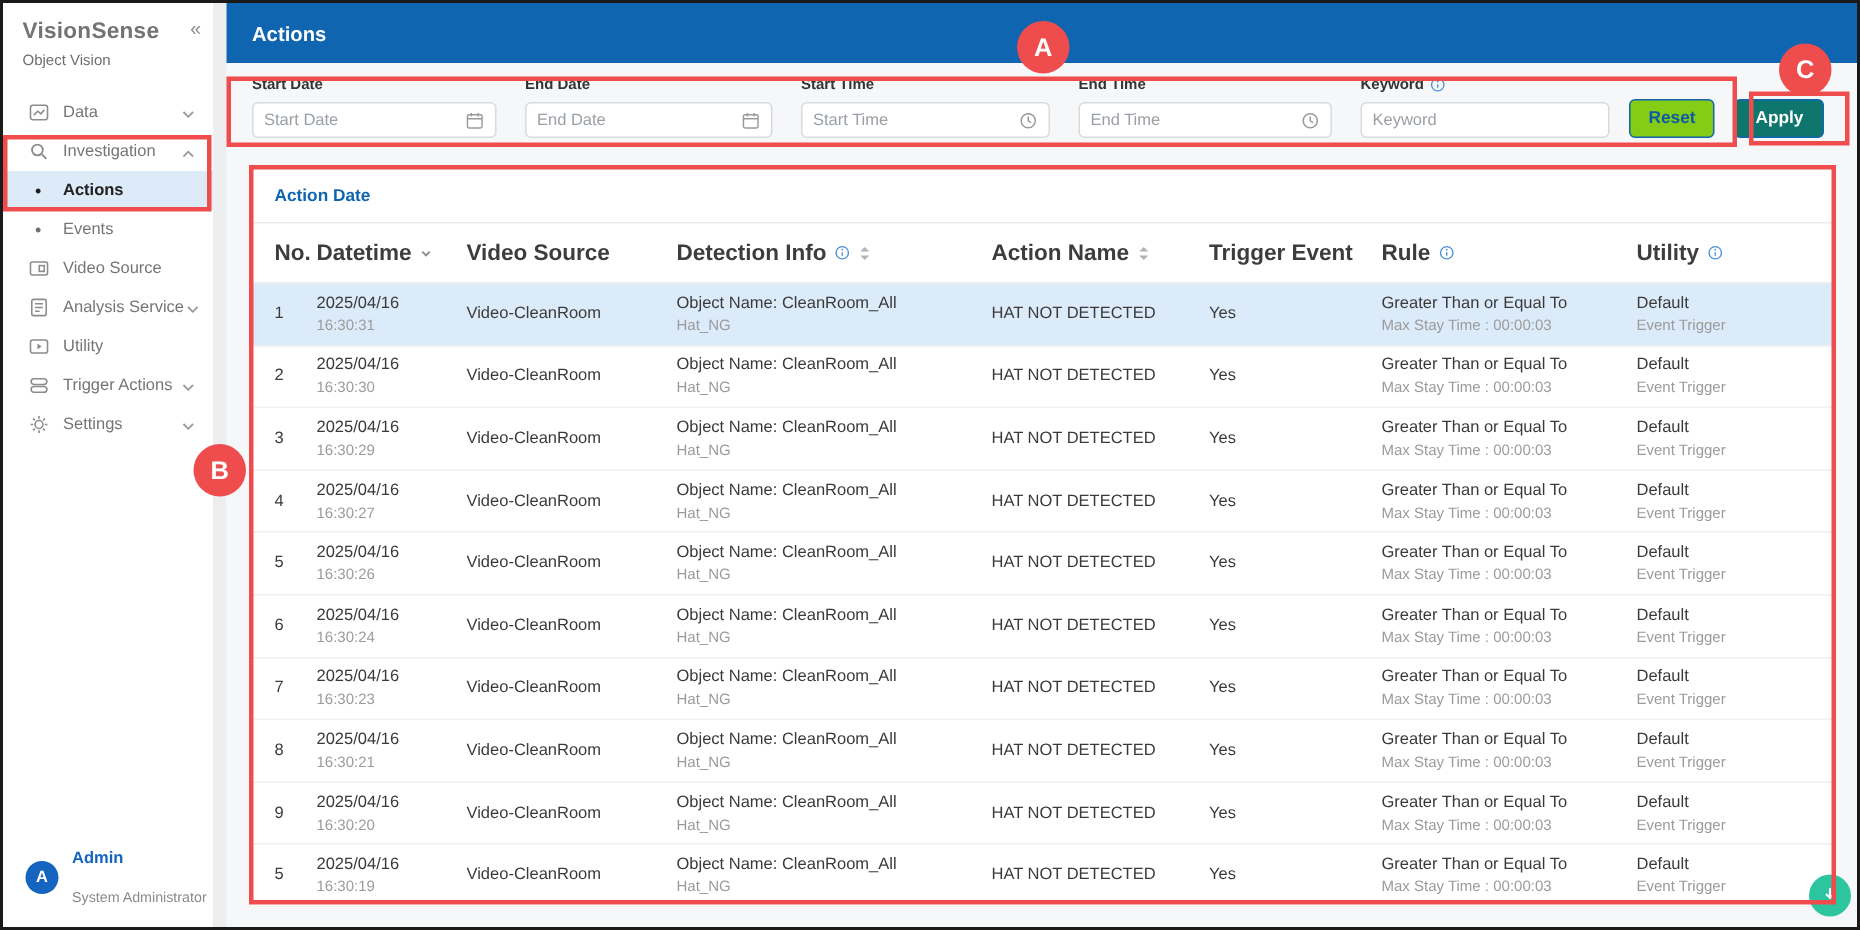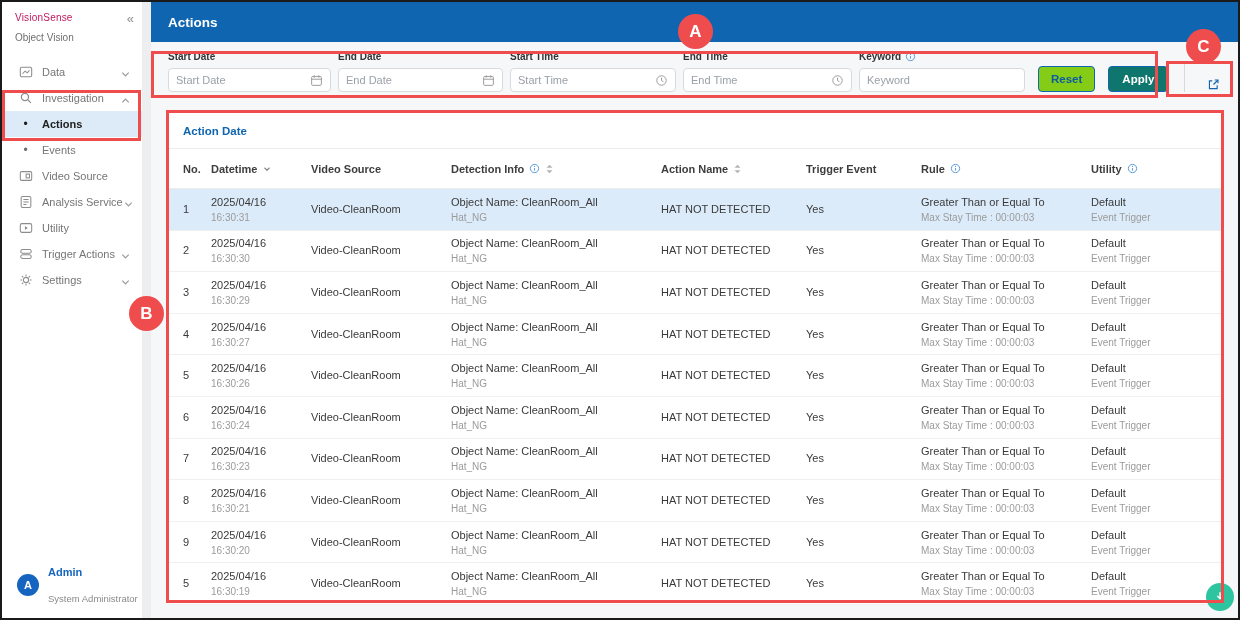--- a/index.html
+++ b/index.html
@@ -7,21 +7,21 @@
   body {
     width:1240px; height:620px; position:relative; overflow:hidden;
     font-family:"Liberation Sans", sans-serif;
     background:#f6f7f9; border:2px solid #1a1a1a; display:flex;
   }
 
   
   aside { width:140px; background:#fff; display:flex; flex-direction:column; position:relative; flex:none; }
   .sb-head { padding:10px 8px 0 13px; }
   .sb-title-row { display:flex; justify-content:space-between; align-items:flex-start; }
-  .sb-title { font-size:10px; font-weight:normal; color:#be185d; letter-spacing:.2px; }
+  .sb-title { font-size:15px; font-weight:bold; color:#737373; letter-spacing:.2px; }
   .sb-collapse { color:#8c8c8c; font-size:13px; cursor:pointer; line-height:14px; }
   .sb-subtitle { font-size:10px; color:#6f6f6f; margin-top:6px; }
   nav { margin-top:16px; flex:1; }
   .sb-item { height:26px; display:flex; align-items:center; padding:0 10px 0 16px; cursor:pointer; color:#757575; }
   .sb-item.selected { background:#ddeaf7; color:#212121; }
   .sb-item.selected .sb-label { color:#212121; font-weight:bold; }
   .sb-icon { width:15px; height:15px; display:flex; align-items:center; justify-content:center; color:#8c8c8c; flex:none; }
   .sb-icon svg { width:14px; height:14px; }
   .bullet { width:15px; text-align:center; font-size:12px; color:#6f6f6f; flex:none; }
   .sb-item.selected .bullet { color:#1b1b1b; }
@@ -60,21 +60,21 @@
   .btn-export { background:none; border:none; color:#1065b0; font-size:11.5px; font-weight:bold;
                 display:flex; align-items:center; gap:5px; cursor:pointer; font-family:"Liberation Sans",sans-serif; }
   .btn-export svg { width:13px; height:13px; }
 
   
   .card { background:#fff; margin:12px 16px 0 16px; height:492px; display:flex; flex-direction:column;
           border-radius:2px; overflow:hidden; }
   .card-title { height:36px; line-height:36px; padding-left:16px; color:#1065b0; font-weight:bold;
                 font-size:11.5px; border-bottom:1px solid #ececec; flex:none; }
   .thead { display:flex; align-items:center; height:40px; padding:0 16px; border-bottom:1px solid #ececec;
-           font-size:11px; font-weight:bold; color:#3d3d3d; flex:none; }
+           font-size:15px; font-weight:bold; color:#3d3d3d; flex:none; }
   .hcell { display:flex; align-items:center; gap:5px; padding-right:8px; }
   .info-ic { color:#4a90d9; display:flex; }
   .info-ic svg { width:11px; height:11px; }
   .sort-ic { color:#b3b3b3; display:flex; }
   .sort-ic svg { width:9px; height:12px; }
   .caret-ic { color:#8c8c8c; display:flex; }
   .caret-ic svg { width:10px; height:10px; }
   .trow { display:flex; align-items:center; height:41.6px; padding:0 16px; border-bottom:1px solid #f0f0f0;
           font-size:11px; color:#3a3a3a; flex:none; }
   .trow.hl { background:#dcebfa; }
@@ -203,21 +203,21 @@
 </aside>
 
 <div class="gutter"></div>
 
 <main>
   <header class="topbar">
     <span>Actions</span>
   </header>
 
   <section class="filterbar">
-    <div id="filter-fields" style="display:flex;gap:7px;align-items:flex-end;">
+    <div id="filter-fields" style="display:flex;gap:19px;align-items:flex-end;">
         <div class="ffield">
           <div class="flabel">
             <span>Start Date</span>
           </div>
           <div class="finput w0">
             <input type="text" placeholder="Start Date" style="">
             <span class="f-icon">
               <svg viewBox="0 0 16 16" fill="none" stroke="currentColor" stroke-width="1.2">
                 <rect x="2" y="3" width="12" height="11" rx="1.4"></rect>
                 <path d="M2 6.4h12M5.2 1.6v3M10.8 1.6v3"></path>

